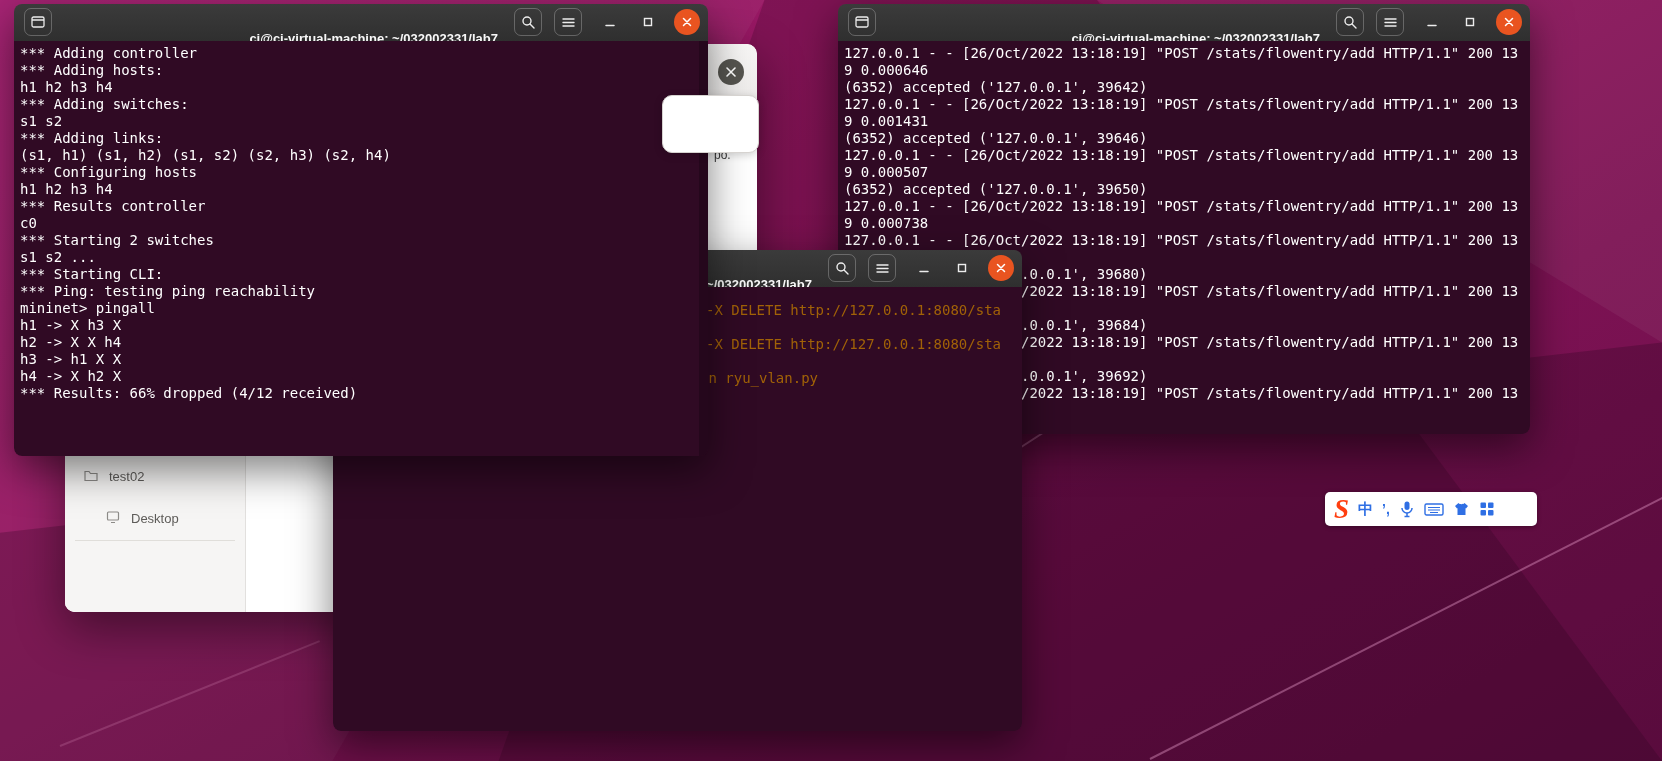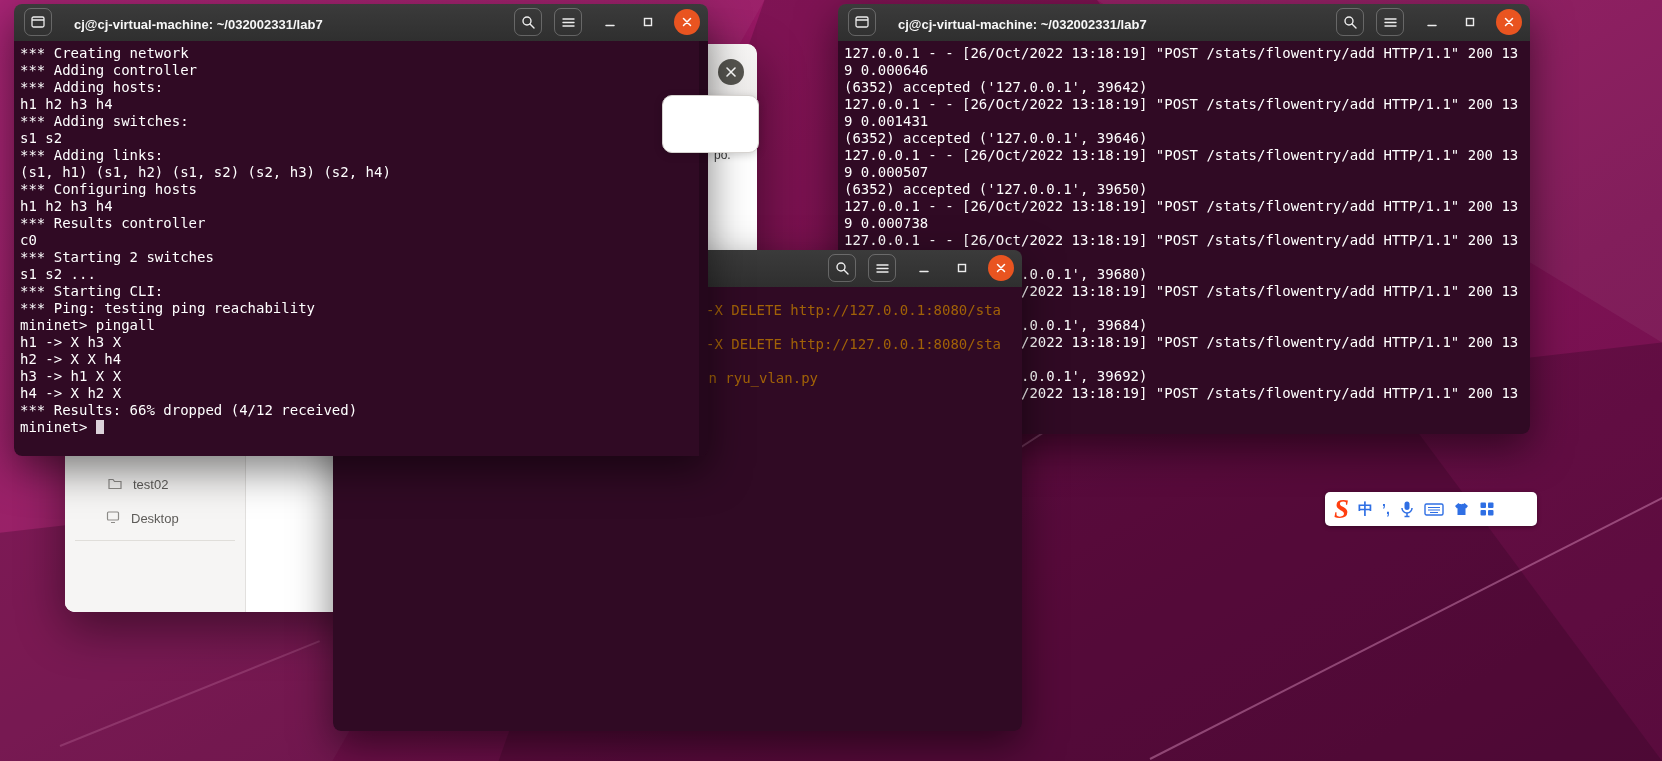--- a/index.html
+++ b/index.html
@@ -17,22 +17,22 @@
   .f4{clip-path:polygon(66% 0,100% 0,100% 45%);background:rgba(255,255,255,.05);}
   .wp-line{position:absolute;height:2px;background:rgba(244,170,215,.38);transform-origin:left center;}
   .l1{left:1012px;top:452px;width:400px;transform:rotate(-33deg);}
   .l2{left:1150px;top:758px;width:600px;transform:rotate(-27deg);}
   .l3{left:60px;top:745px;width:280px;transform:rotate(-22deg);opacity:.5;}
 
   
   .window{position:absolute;border-radius:8px;box-shadow:0 14px 40px rgba(0,0,0,.5);overflow:hidden;}
   .titlebar{position:absolute;left:0;top:0;right:0;height:37px;
     background:linear-gradient(#3b3b3b,#2f2f2f);border-bottom:1px solid #232323;}
-  .tb-title{position:absolute;left:60px;right:210px;top:2px;height:37px;line-height:37px;
-    text-align:left;color:#f7f7f7;font-size:13px;font-weight:600;white-space:nowrap;overflow:hidden;}
+  .tb-title{position:absolute;left:60px;right:210px;top:16px;height:37px;line-height:37px;
+    text-align:right;color:#f7f7f7;font-size:13px;font-weight:600;white-space:nowrap;overflow:hidden;}
   .tb-btn{position:absolute;top:4px;width:28px;height:28px;border-radius:7px;
     display:flex;align-items:center;justify-content:center;box-sizing:border-box;cursor:pointer;}
   .boxed{border:1px solid rgba(255,255,255,.25);}
   .tb-appicon{left:10px;}
   .tb-search{right:166px;}
   .tb-menu{right:126px;}
   .tb-min{right:84px;}
   .tb-max{right:46px;}
   .tb-close{right:8px;width:26px;height:26px;top:5px;border-radius:50%;background:#e95420;}
 
@@ -91,21 +91,21 @@
 <div class="window dialog">
   <div class="dialog-headerbar">
     <div class="circle-btn">
       <svg width="12" height="12" viewBox="0 0 12 12">
           <path d="M2 2 L10 10 M10 2 L2 10" stroke="#ffffff" stroke-width="1.6" stroke-linecap="round"></path>
         </svg>
     </div>
   </div>
   <div class="dialog-body">
     <div class="dialog-sidebar">
-      <div class="place-row" style="top:366px;margin-left:24px;">
+      <div class="place-row" style="top:358px;">
         <span class="place-icon">
           <svg width="16" height="16" viewBox="0 0 16 16">
               <path d="M2 4.5 h4 l1.5 2 H14 v7 H2 z" fill="none" stroke="#8d8b88" stroke-width="1.2"></path>
             </svg>
         </span>
         <span>test02</span>
       </div>
       <div class="place-row" style="top:400px;padding-left:40px;">
         <span class="place-icon">
           <svg width="16" height="16" viewBox="0 0 16 16">
@@ -259,21 +259,20 @@
         </svg>
     </div>
     <div class="tb-btn tb-close">
       <svg width="12" height="12" viewBox="0 0 12 12">
           <path d="M2.5 2.5 L9.5 9.5 M9.5 2.5 L2.5 9.5" stroke="#ffffff" stroke-width="1.5" stroke-linecap="round"></path>
         </svg>
     </div>
   </div>
   <div class="term-body">
     <div>
-        <div class="tline">*** Creating network</div>
         <div class="tline">*** Adding controller</div>
         <div class="tline">*** Adding hosts:</div>
         <div class="tline">h1 h2 h3 h4</div>
         <div class="tline">*** Adding switches:</div>
         <div class="tline">s1 s2</div>
         <div class="tline">*** Adding links:</div>
         <div class="tline">(s1, h1) (s1, h2) (s1, s2) (s2, h3) (s2, h4)</div>
         <div class="tline">*** Configuring hosts</div>
         <div class="tline">h1 h2 h3 h4</div>
         <div class="tline">*** Results controller</div>
@@ -281,21 +280,20 @@
         <div class="tline">*** Starting 2 switches</div>
         <div class="tline">s1 s2 ...</div>
         <div class="tline">*** Starting CLI:</div>
         <div class="tline">*** Ping: testing ping reachability</div>
         <div class="tline">mininet&gt; pingall</div>
         <div class="tline">h1 -&gt; X h3 X </div>
         <div class="tline">h2 -&gt; X X h4 </div>
         <div class="tline">h3 -&gt; h1 X X </div>
         <div class="tline">h4 -&gt; X h2 X </div>
         <div class="tline">*** Results: 66% dropped (4/12 received)</div>
-        <div class="tline">mininet&gt; <span class="cursor"></span></div>
       </div>
     <div class="scrollbar"></div>
   </div>
 </div>
 
 <div class="popover"></div>
 
 <div class="ime">
   <span class="ime-logo">S</span>
   <span class="ime-mode">中</span>

